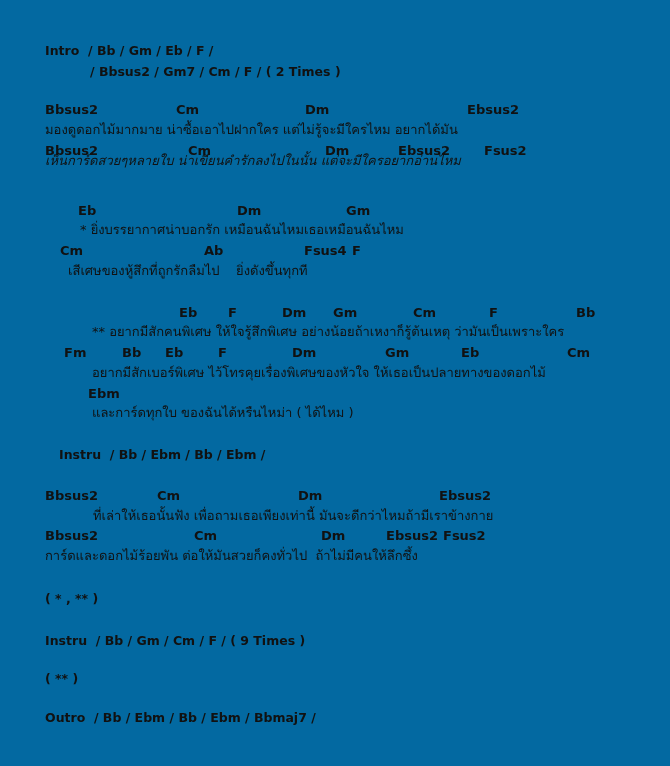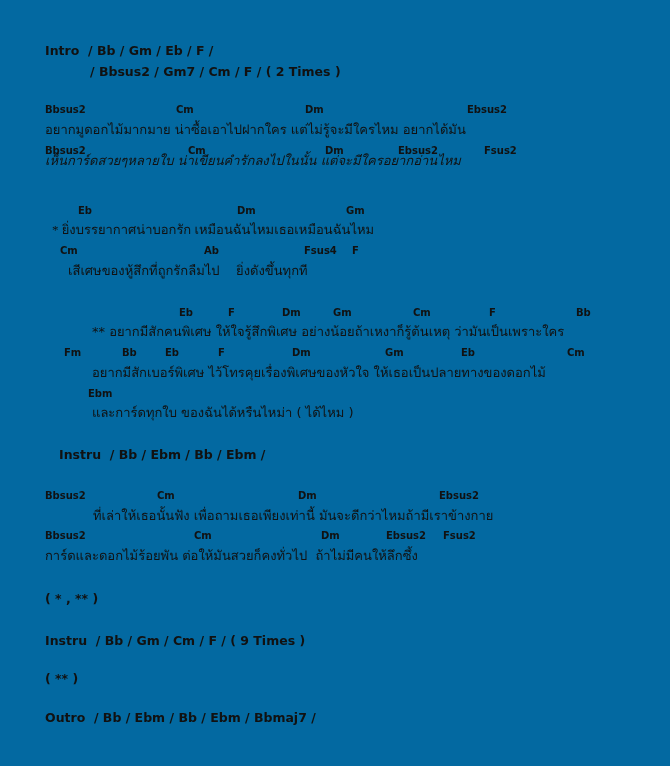--- a/index.html
+++ b/index.html
@@ -1,50 +1,50 @@
 <!DOCTYPE html>
 <html><head>
 <meta charset="utf-8">
 <style>
   html, body { margin: 0; padding: 0; background: #ffffff; }
   body { width: 670px; height: 766px; position: relative; overflow: hidden; }
   .sheet { position: absolute; left: 0; top: 0; width: 670px; height: 766px; background: #0369a1; }
   .line { position: absolute; white-space: pre; color: #000; }
-  .chord { position: absolute; white-space: pre; font-family: "DejaVu Sans", sans-serif; font-weight: bold; font-size: 10px; color: #111; line-height: 16px; }
+  .chord { position: absolute; white-space: pre; font-family: "DejaVu Sans", sans-serif; font-weight: bold; font-size: 13px; color: #111; line-height: 16px; }
   .lyric { font-family: "DejaVu Sans", sans-serif; font-size: 13px; color: #111; line-height: 18px; }
   .section { font-family: "DejaVu Sans", sans-serif; font-weight: bold; font-size: 12.5px; color: #111; line-height: 16px; }
 </style>
 </head>
 <body>
 
 <div class="sheet">
 
   <div class="line section" style="left:45px; top:43px;">Intro  / Bb / Gm / Eb / F /</div>
   <div class="line section" style="left:90px; top:64px;">/ Bbsus2 / Gm7 / Cm / F / ( 2 Times )</div>
 
   <div>
     <span class="chord" style="left:45px; top:102px;">Bbsus2</span>
     <span class="chord" style="left:176px; top:102px;">Cm</span>
     <span class="chord" style="left:305px; top:102px;">Dm</span>
     <span class="chord" style="left:467px; top:102px;">Ebsus2</span>
-    <div class="line lyric" style="left:45px; top:121px;">อยากมูดอกไม้มากมาย น่าซื้อเอาไปฝากใคร แต่ไม่รู้จะมีใครไหม อยากได้มัน</div>
+    <div class="line lyric" style="left:45px; top:121px;">มองดูดอกไม้มากมาย น่าซื้อเอาไปฝากใคร แต่ไม่รู้จะมีใครไหม อยากได้มัน</div>
 
     <span class="chord" style="left:45px; top:143px;">Bbsus2</span>
     <span class="chord" style="left:188px; top:143px;">Cm</span>
     <span class="chord" style="left:325px; top:143px;">Dm</span>
     <span class="chord" style="left:398px; top:143px;">Ebsus2</span>
     <span class="chord" style="left:484px; top:143px;">Fsus2</span>
     <div class="line lyric" style="left:45px; top:152px;font-style:italic;">เห็นการ์ดสวยๆหลายใบ น่าเขียนคำรักลงไปในนั้น แต่จะมีใครอยากอ่านไหม</div>
   </div>
 
   <div>
     <span class="chord" style="left:78px; top:203px;">Eb</span>
     <span class="chord" style="left:237px; top:203px;">Dm</span>
     <span class="chord" style="left:346px; top:203px;">Gm</span>
-    <div class="line lyric" style="left:52px; top:221px;font-family:Liberation Serif, serif;">* ยิ่งบรรยากาศน่าบอกรัก เหมือนฉันไหมเธอเหมือนฉันไหม</div>
+    <div class="line lyric" style="left:80px; top:221px;">* ยิ่งบรรยากาศน่าบอกรัก เหมือนฉันไหมเธอเหมือนฉันไหม</div>
 
     <span class="chord" style="left:60px; top:243px;">Cm</span>
     <span class="chord" style="left:204px; top:243px;">Ab</span>
     <span class="chord" style="left:304px; top:243px;">Fsus4</span>
     <span class="chord" style="left:352px; top:243px;">F</span>
     <div class="line lyric" style="left:68px; top:262px;">เสีเศษของหู้สึกที่ถูกรักลืมไป    ยิ่งดังขึ้นทุกที</div>
   </div>
 
   <div>
     <span class="chord" style="left:179px; top:305px;">Eb</span>

